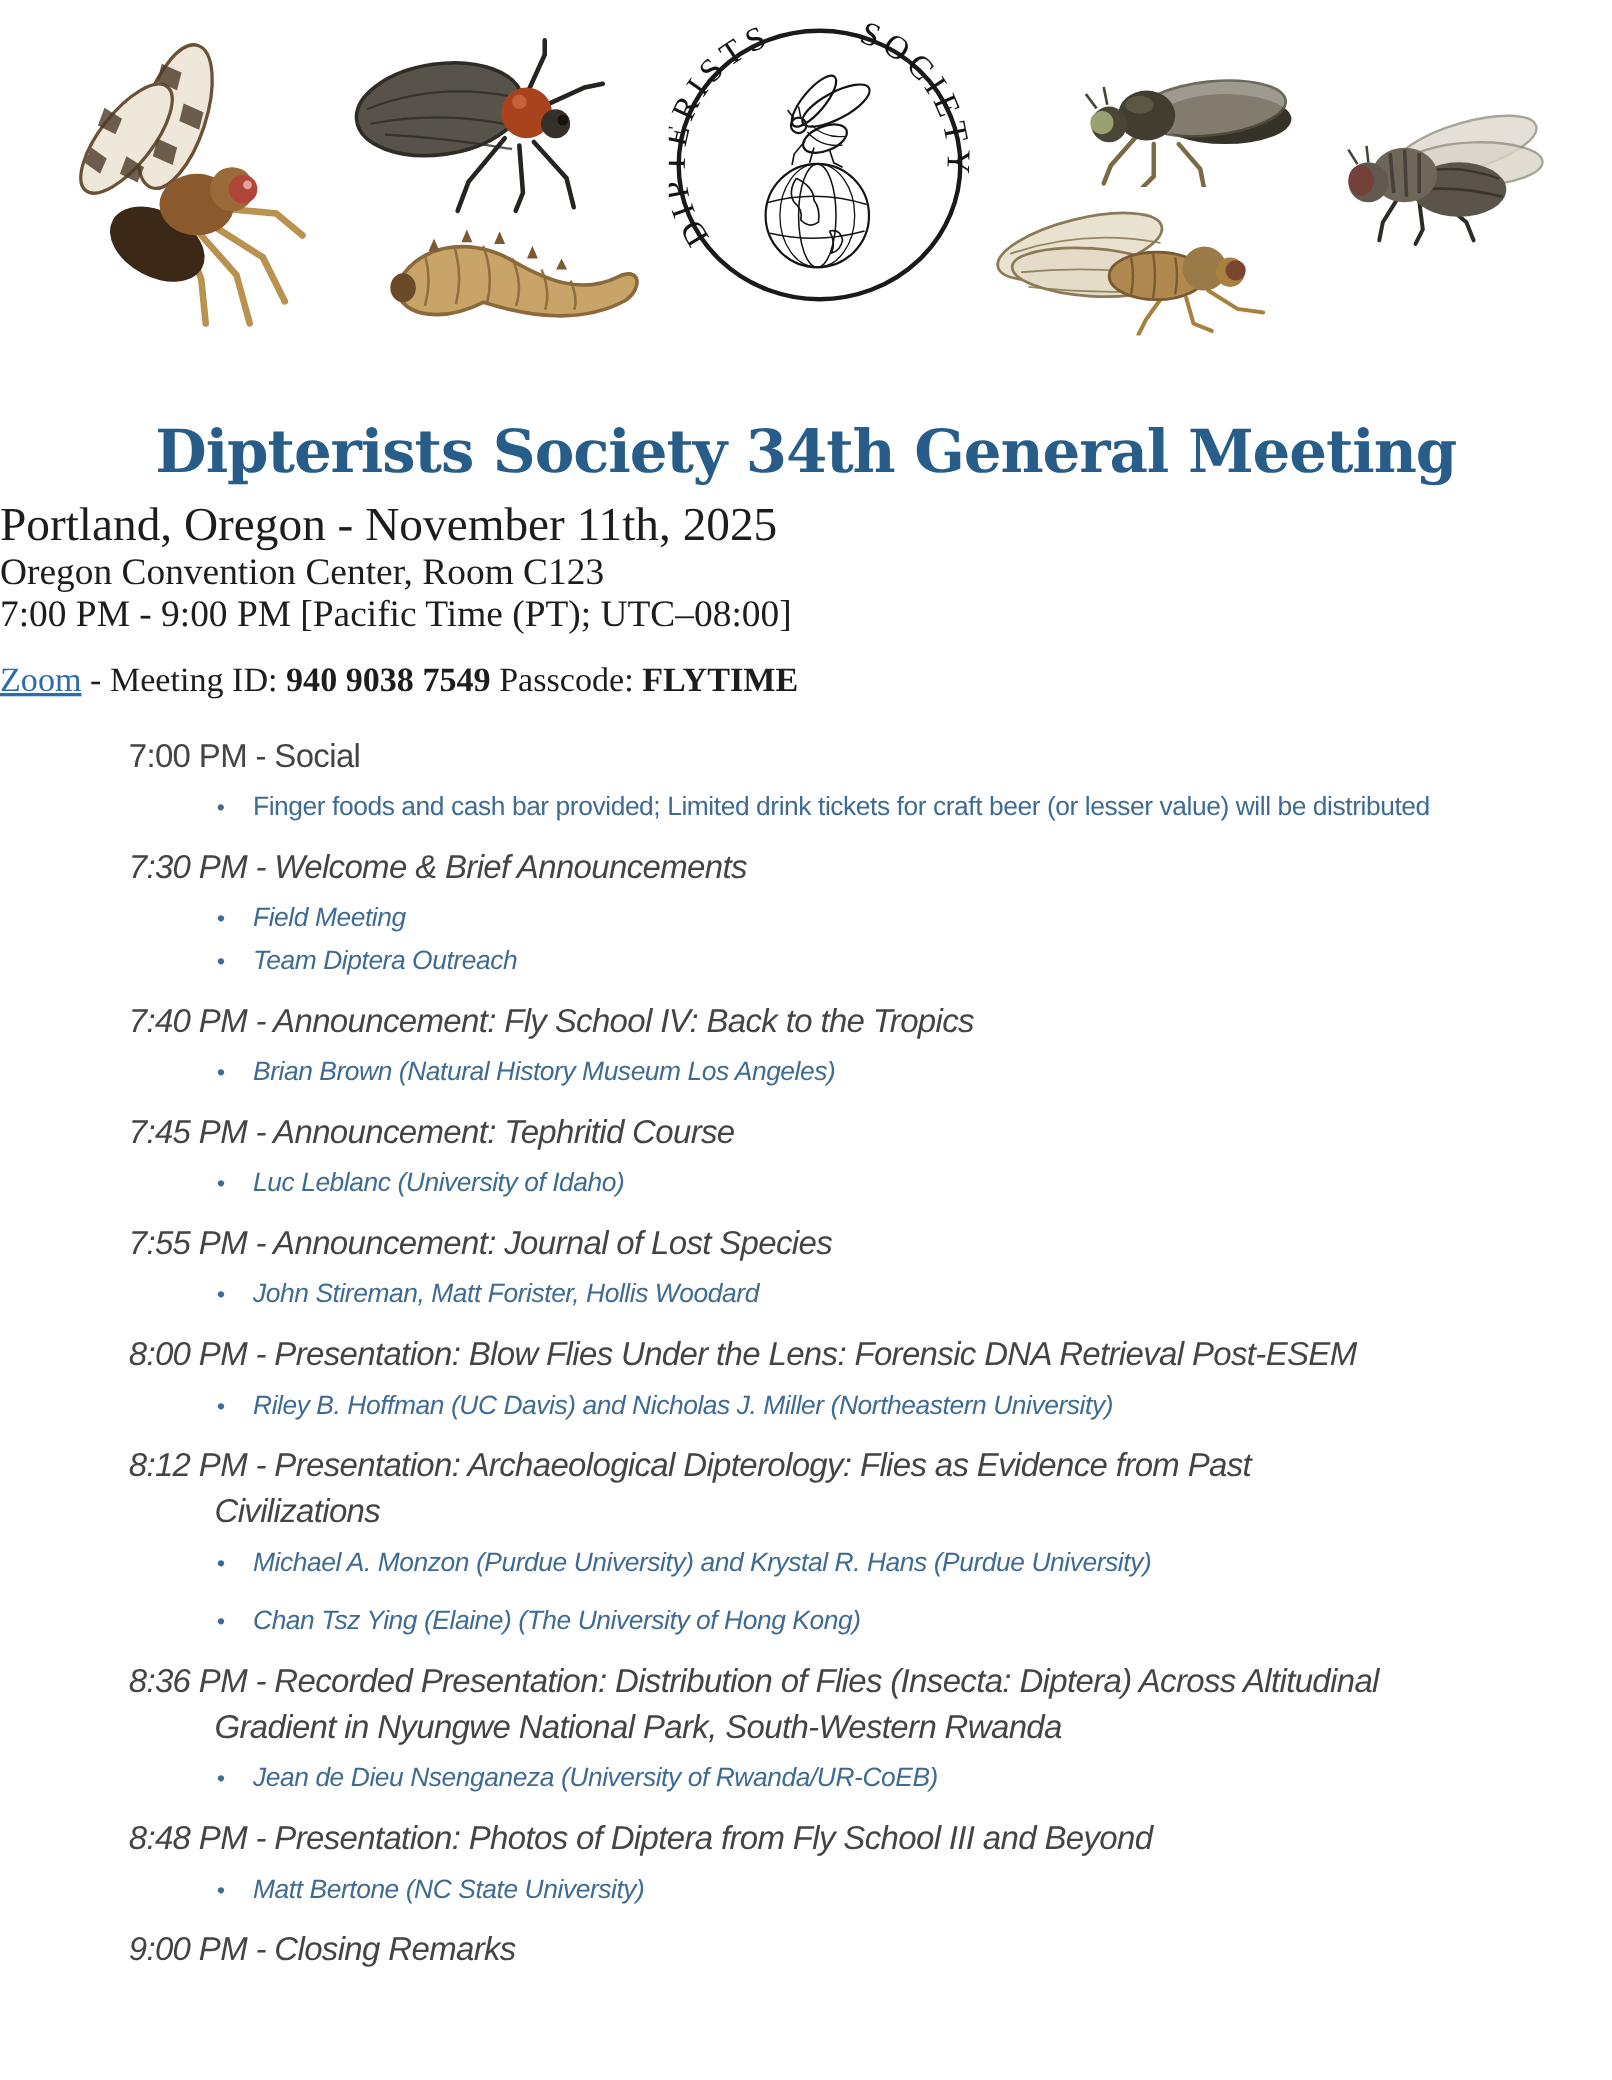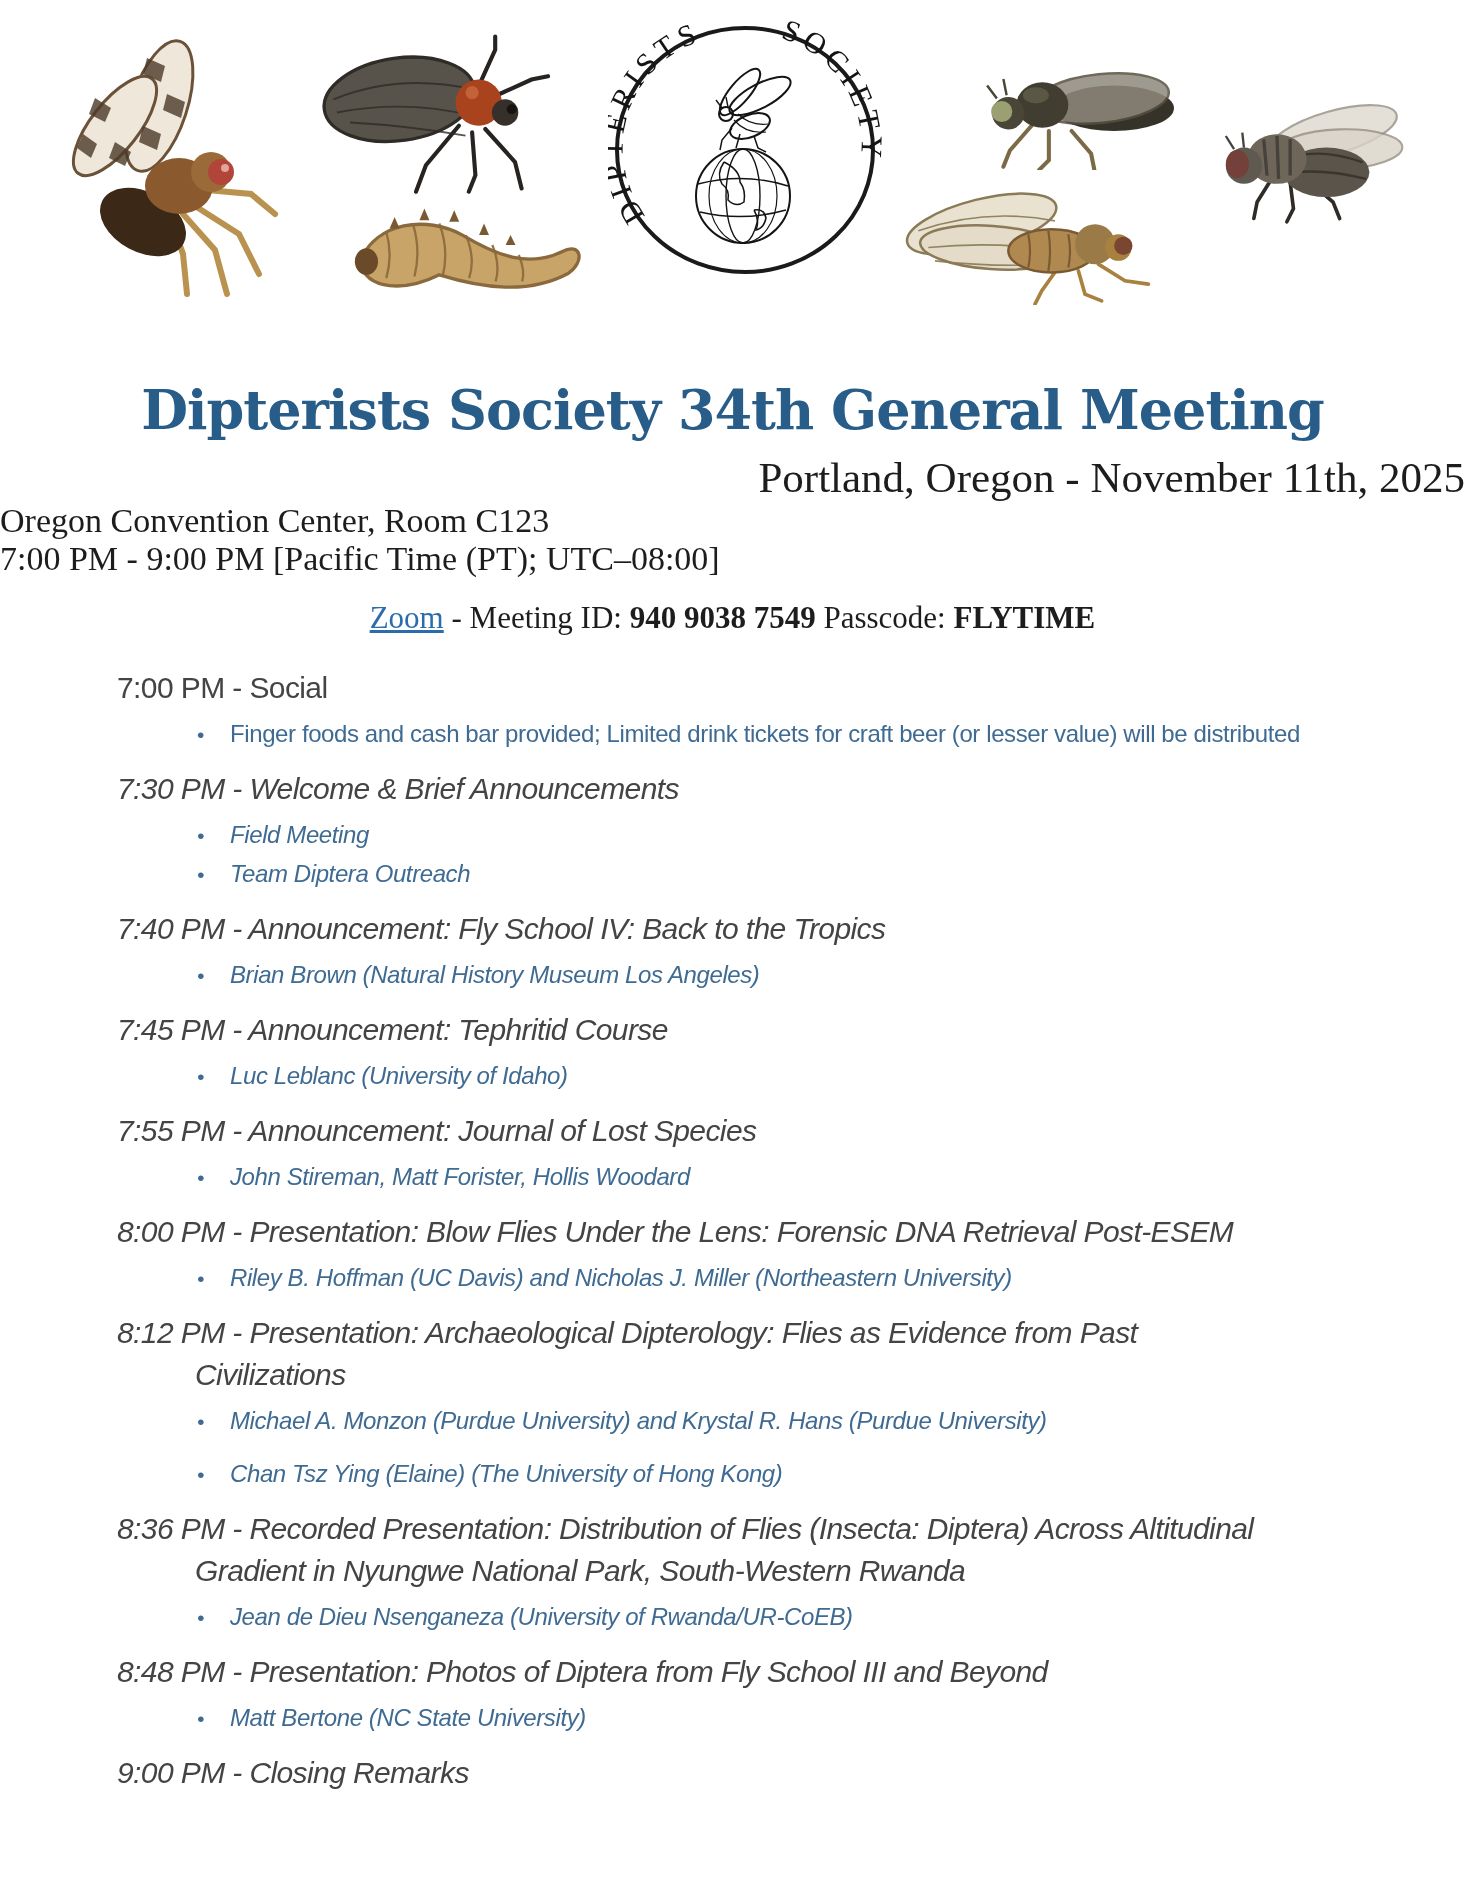--- a/index.html
+++ b/index.html
@@ -10,29 +10,29 @@
   .header-art { position:relative; height:300px; }
   .header-art svg { position:absolute; }
 
   h1.page-title {
     margin:80px 0 0; text-align:center;
     font-family:"DejaVu Serif", serif; font-weight:700;
     font-size:54px; line-height:60px; letter-spacing:-1px;
     color:#275d88;
   }
   .sub1 {
-    margin-top:14px; text-align:right; color:#1d1d1d;
+    margin-top:14px; text-align:left; color:#1d1d1d;
     font-size:43px; line-height:48px;
   }
   .sub2 {
     color:#1d1d1d;
     font-size:34px; line-height:38px;
   }
   .zoomline {
-    margin-top:22px; text-align:center; color:#1d1d1d;
+    margin-top:22px; text-align:left; color:#1d1d1d;
     font-size:31px; line-height:36px;
   }
   .zoomline b { font-weight:700; }
   .zoom-link { color:#2b6cac; text-decoration:underline; cursor:pointer; }
 
   .agenda { margin-top:31px; padding-left:117px; padding-right:8px; }
   .agenda-item + .agenda-item { margin-top:14px;font-style:italic; }
   .agenda-line {
     font-family:"Liberation Sans", sans-serif;
     font-size:30px; line-height:42px; letter-spacing:-0.6px;

